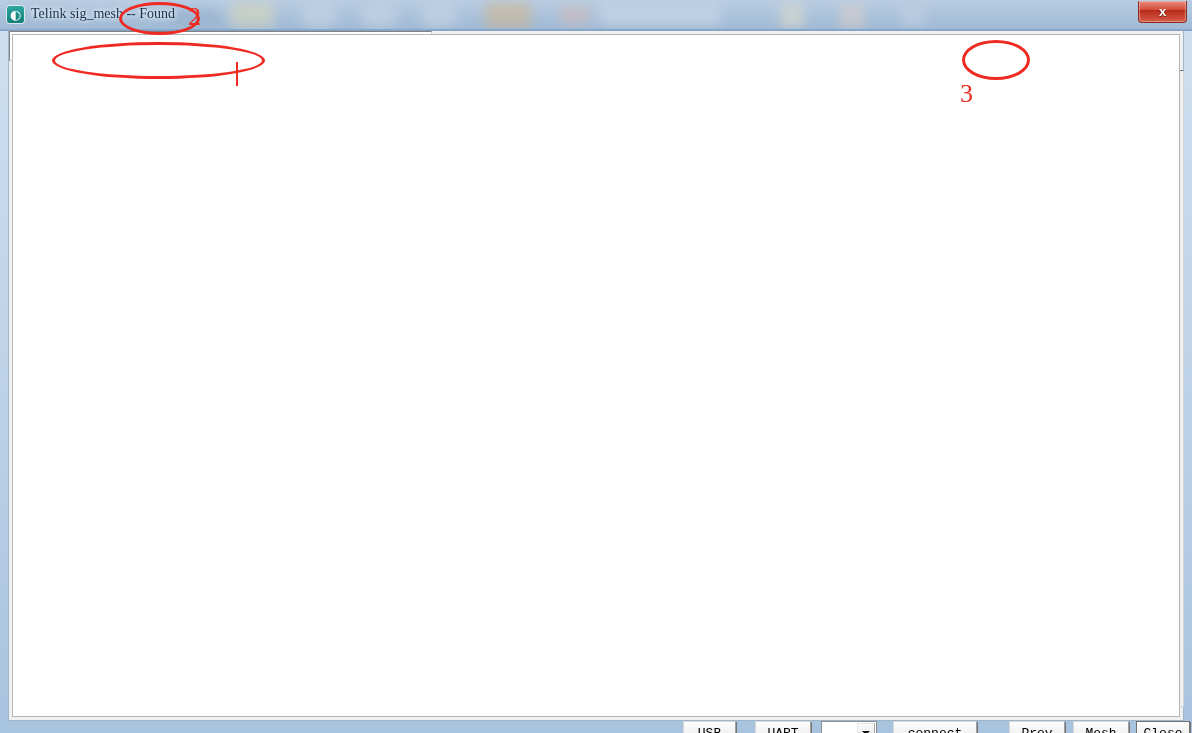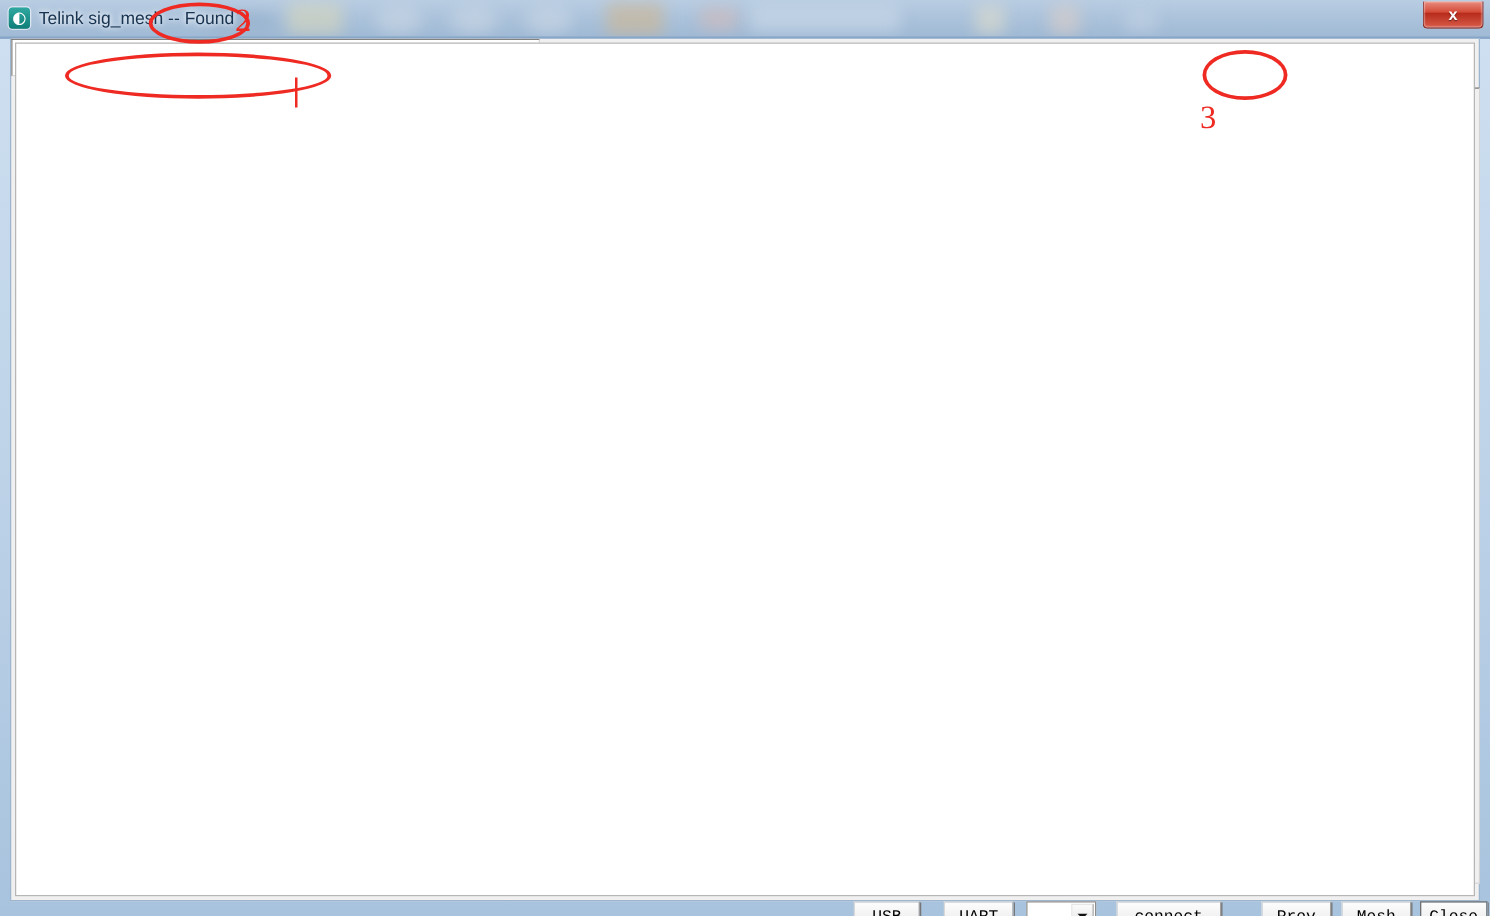--- a/index.html
+++ b/index.html
@@ -56,21 +56,21 @@
     color: #ffffff;
     font-family: "DejaVu Sans", sans-serif;
     line-height: 19px;
   }
 
   #window-title {
     position: absolute;
     left: 31px; top: 6px;
     font-size: 14px;
     color: #18334f;
-    font-family: Liberation Sans, sans-serif;
+    font-family: Liberation Serif, serif;
     text-shadow: 0 0 4px rgba(255,255,255,0.9), 0 0 7px rgba(255,255,255,0.8);
     white-space: nowrap;
   }
 
   #close-button {
     position: absolute;
     right: 5px; top: 1px;
     width: 47px; height: 21px;
     border-radius: 0 0 4px 4px;
     border: 1px solid #8a2a22;

